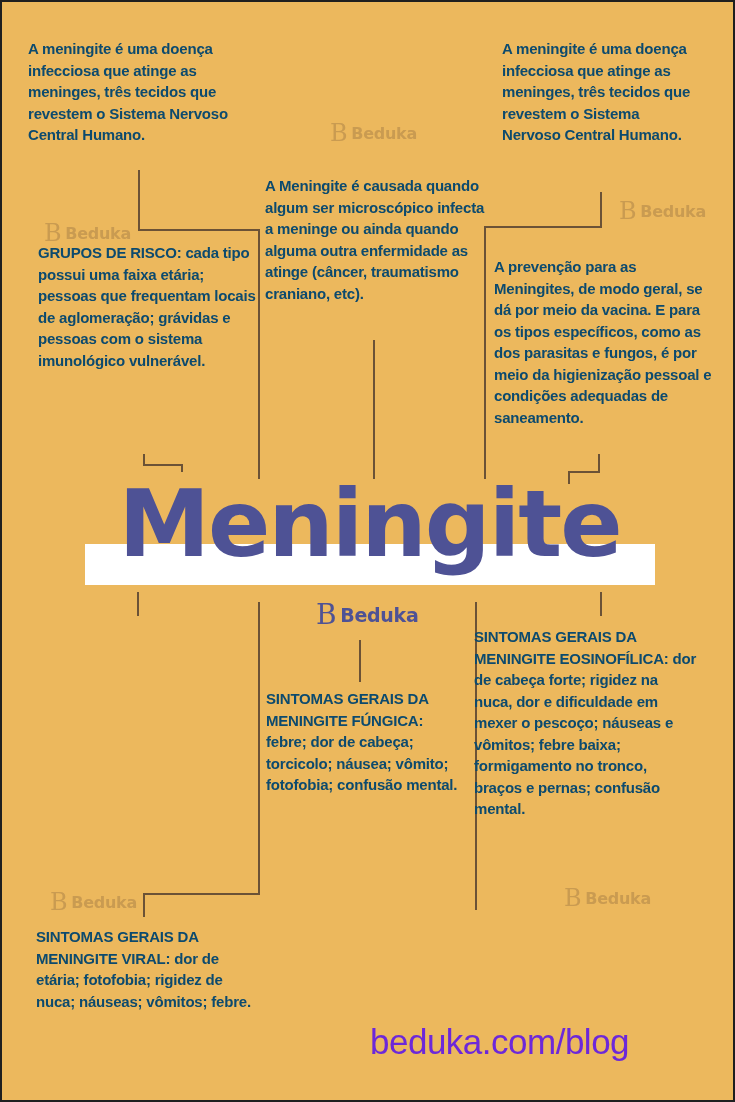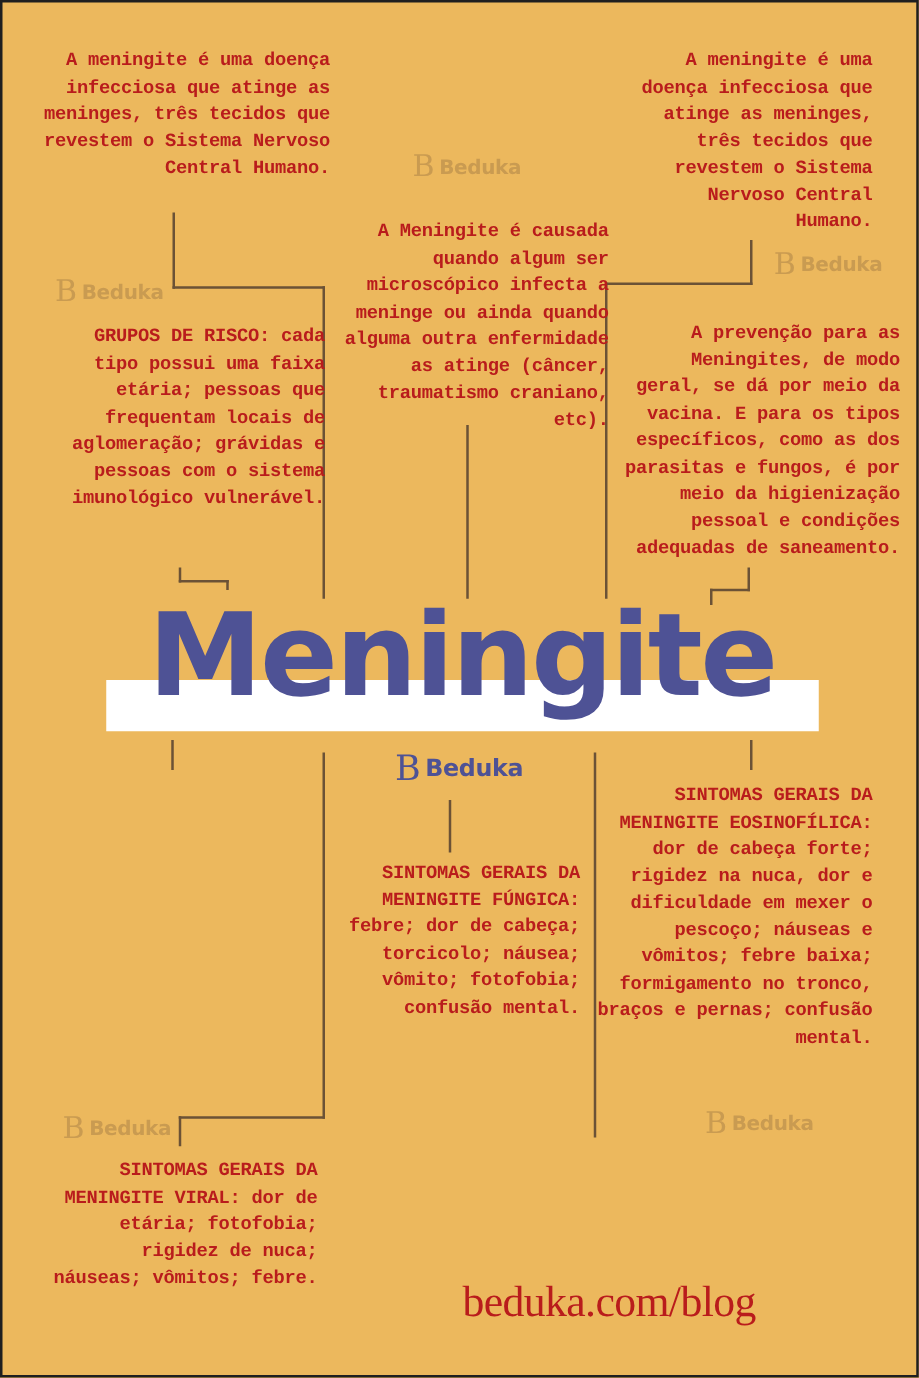--- a/index.html
+++ b/index.html
@@ -6,23 +6,23 @@
     body {
       width: 735px; height: 1102px; position: relative; overflow: hidden;
       background: #1f1f1f;
       font-family: "DejaVu Sans", sans-serif;
     }
     .poster {
       position: absolute; left: 2px; top: 2px; width: 731px; height: 1098px;
       background: #ecb85d;
     }
     .txt {
-      position: absolute; color: #b91c1c; font-weight: bold; text-align: right;
+      position: absolute; color: #0c4a6e; font-weight: bold; text-align: left;
       font-size: 15px; line-height: 21.5px; letter-spacing: -0.2px;
-      font-family: Liberation Mono, monospace;
+      font-family: Liberation Sans, sans-serif;
     }
     .line { position: absolute; background: #6b5236; }
     .hline { height: 2px; }
     .vline { width: 2px; }
     .watermark {
       position: absolute; display: flex; align-items: center; gap: 4px;
       color: #c4964f; opacity: 0.85; font-weight: bold; font-size: 16px;
       font-family: "DejaVu Sans", sans-serif; letter-spacing: -0.3px;
     }
     .watermark .b-icon {
@@ -31,22 +31,22 @@
     .watermark.strong { color: #4e5295; opacity: 1; }
     .title-bar {
       position: absolute; left: 83px; top: 542px; width: 570px; height: 41px; background: #ffffff;
     }
     .title {
       position: absolute; left: 0; width: 735px; top: 468px; text-align: center;
       font-size: 92px; font-weight: bold; color: #4e5295; letter-spacing: -2px;
       font-family: "DejaVu Sans", sans-serif; line-height: 110px;
     }
     .footer-url {
-      position: absolute; left: 368px; top: 1020px; font-size: 35px; color: #b91c1c;
-      font-family: Liberation Serif, serif; letter-spacing: -0.5px;
+      position: absolute; left: 368px; top: 1020px; font-size: 35px; color: #6d28d9;
+      font-family: Liberation Sans, sans-serif; letter-spacing: -0.5px;
     }
   </style>
 </head>
 <body>
 
 <div class="poster">
 
   <div class="line vline" style="left:136px; top:168px; height:61px;"></div>
   <div class="line hline" style="left:136px; top:227px; width:122px;"></div>
   <div class="line vline" style="left:256px; top:227px; height:250px;"></div>
@@ -101,21 +101,21 @@
     <span class="b-icon">B</span>
     <span>Beduka</span>
   </div>
 
   <div class="txt" style="left:26px; top:36px; width:236px;">A meningite é uma doença infecciosa que atinge as meninges, três tecidos que revestem o Sistema Nervoso Central Humano.</div>
 
   <div class="txt" style="left:500px; top:36px; width:196px;">A meningite é uma doença infecciosa que atinge as meninges, três tecidos que revestem o Sistema Nervoso Central Humano.</div>
 
   <div class="txt" style="left:263px; top:158px; width:222px;margin-top:15px;">A Meningite é causada quando algum ser microscópico infecta a meninge ou ainda quando alguma outra enfermidade as atinge (câncer, traumatismo craniano, etc).</div>
 
-  <div class="txt" style="left:36px; top:257px; width:222px;">GRUPOS DE RISCO: cada tipo possui uma faixa etária; pessoas que frequentam locais de aglomeração; grávidas e pessoas com o sistema imunológico vulnerável.</div>
+  <div class="txt" style="left:36px; top:240px; width:222px;">GRUPOS DE RISCO: cada tipo possui uma faixa etária; pessoas que frequentam locais de aglomeração; grávidas e pessoas com o sistema imunológico vulnerável.</div>
 
   <div class="txt" style="left:492px; top:254px; width:226px;">A prevenção para as Meningites, de modo geral, se dá por meio da vacina. E para os tipos específicos, como as dos parasitas e fungos, é por meio da higienização pessoal e condições adequadas de saneamento.</div>
 
 
   <div class="txt" style="left:264px; top:686px; width:198px;">SINTOMAS GERAIS DA MENINGITE FÚNGICA: febre; dor de cabeça; torcicolo; náusea; vômito; fotofobia; confusão mental.</div>
 
   <div class="txt" style="left:472px; top:624px; width:224px;">SINTOMAS GERAIS DA MENINGITE EOSINOFÍLICA: dor de cabeça forte; rigidez na nuca, dor e dificuldade em mexer o pescoço; náuseas e vômitos; febre baixa; formigamento no tronco, braços e pernas; confusão mental.</div>
 
   <div class="txt" style="left:34px; top:924px; width:218px;">SINTOMAS GERAIS DA MENINGITE VIRAL: dor de etária; fotofobia; rigidez de nuca; náuseas; vômitos; febre.</div>
 

